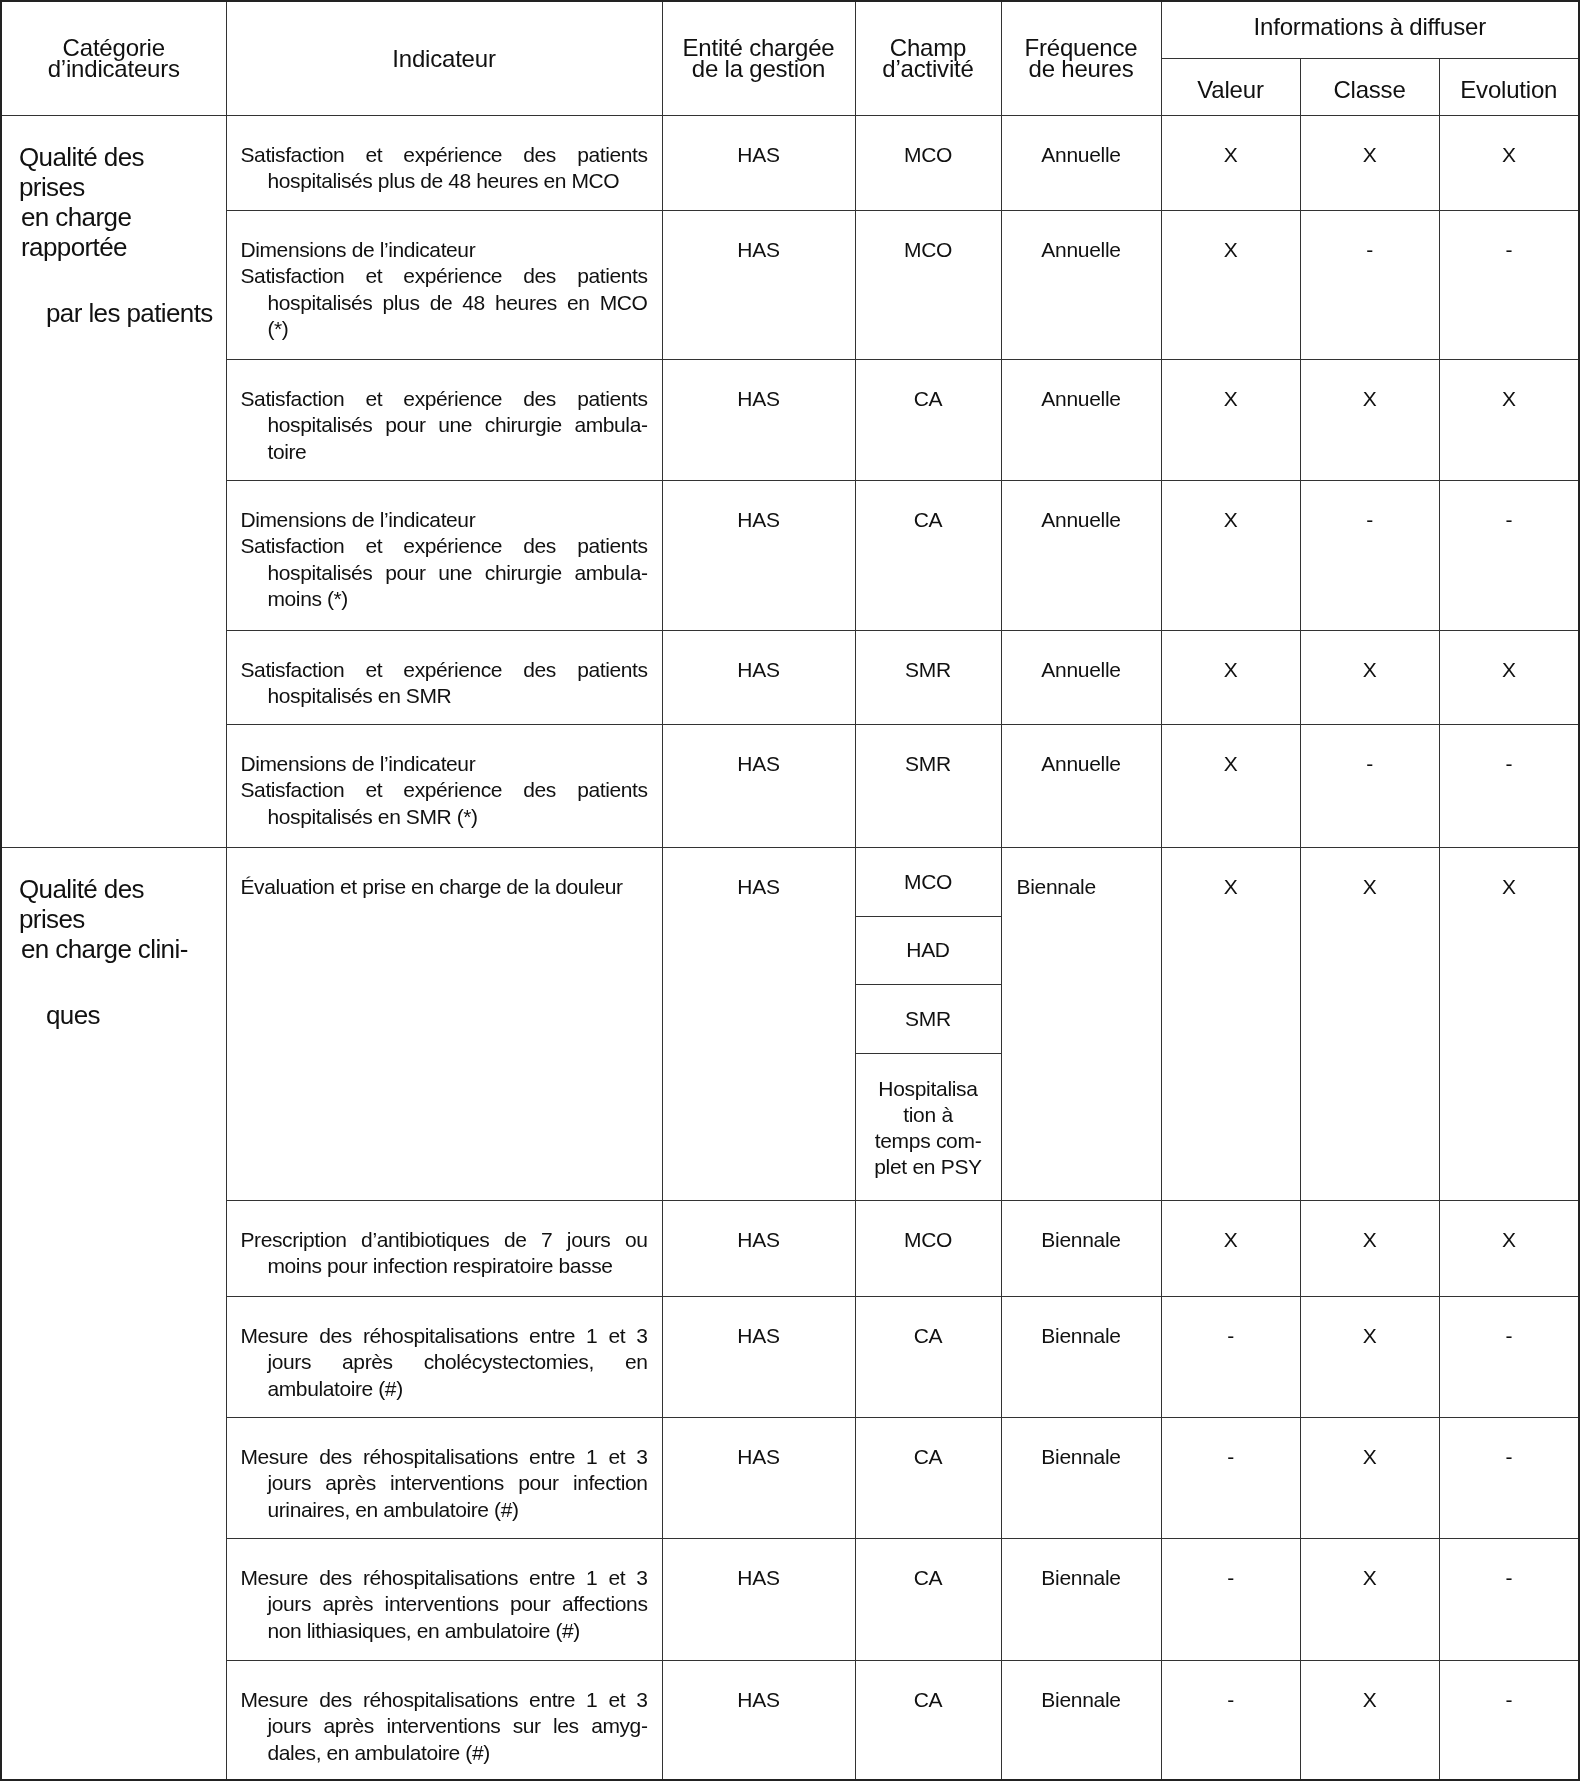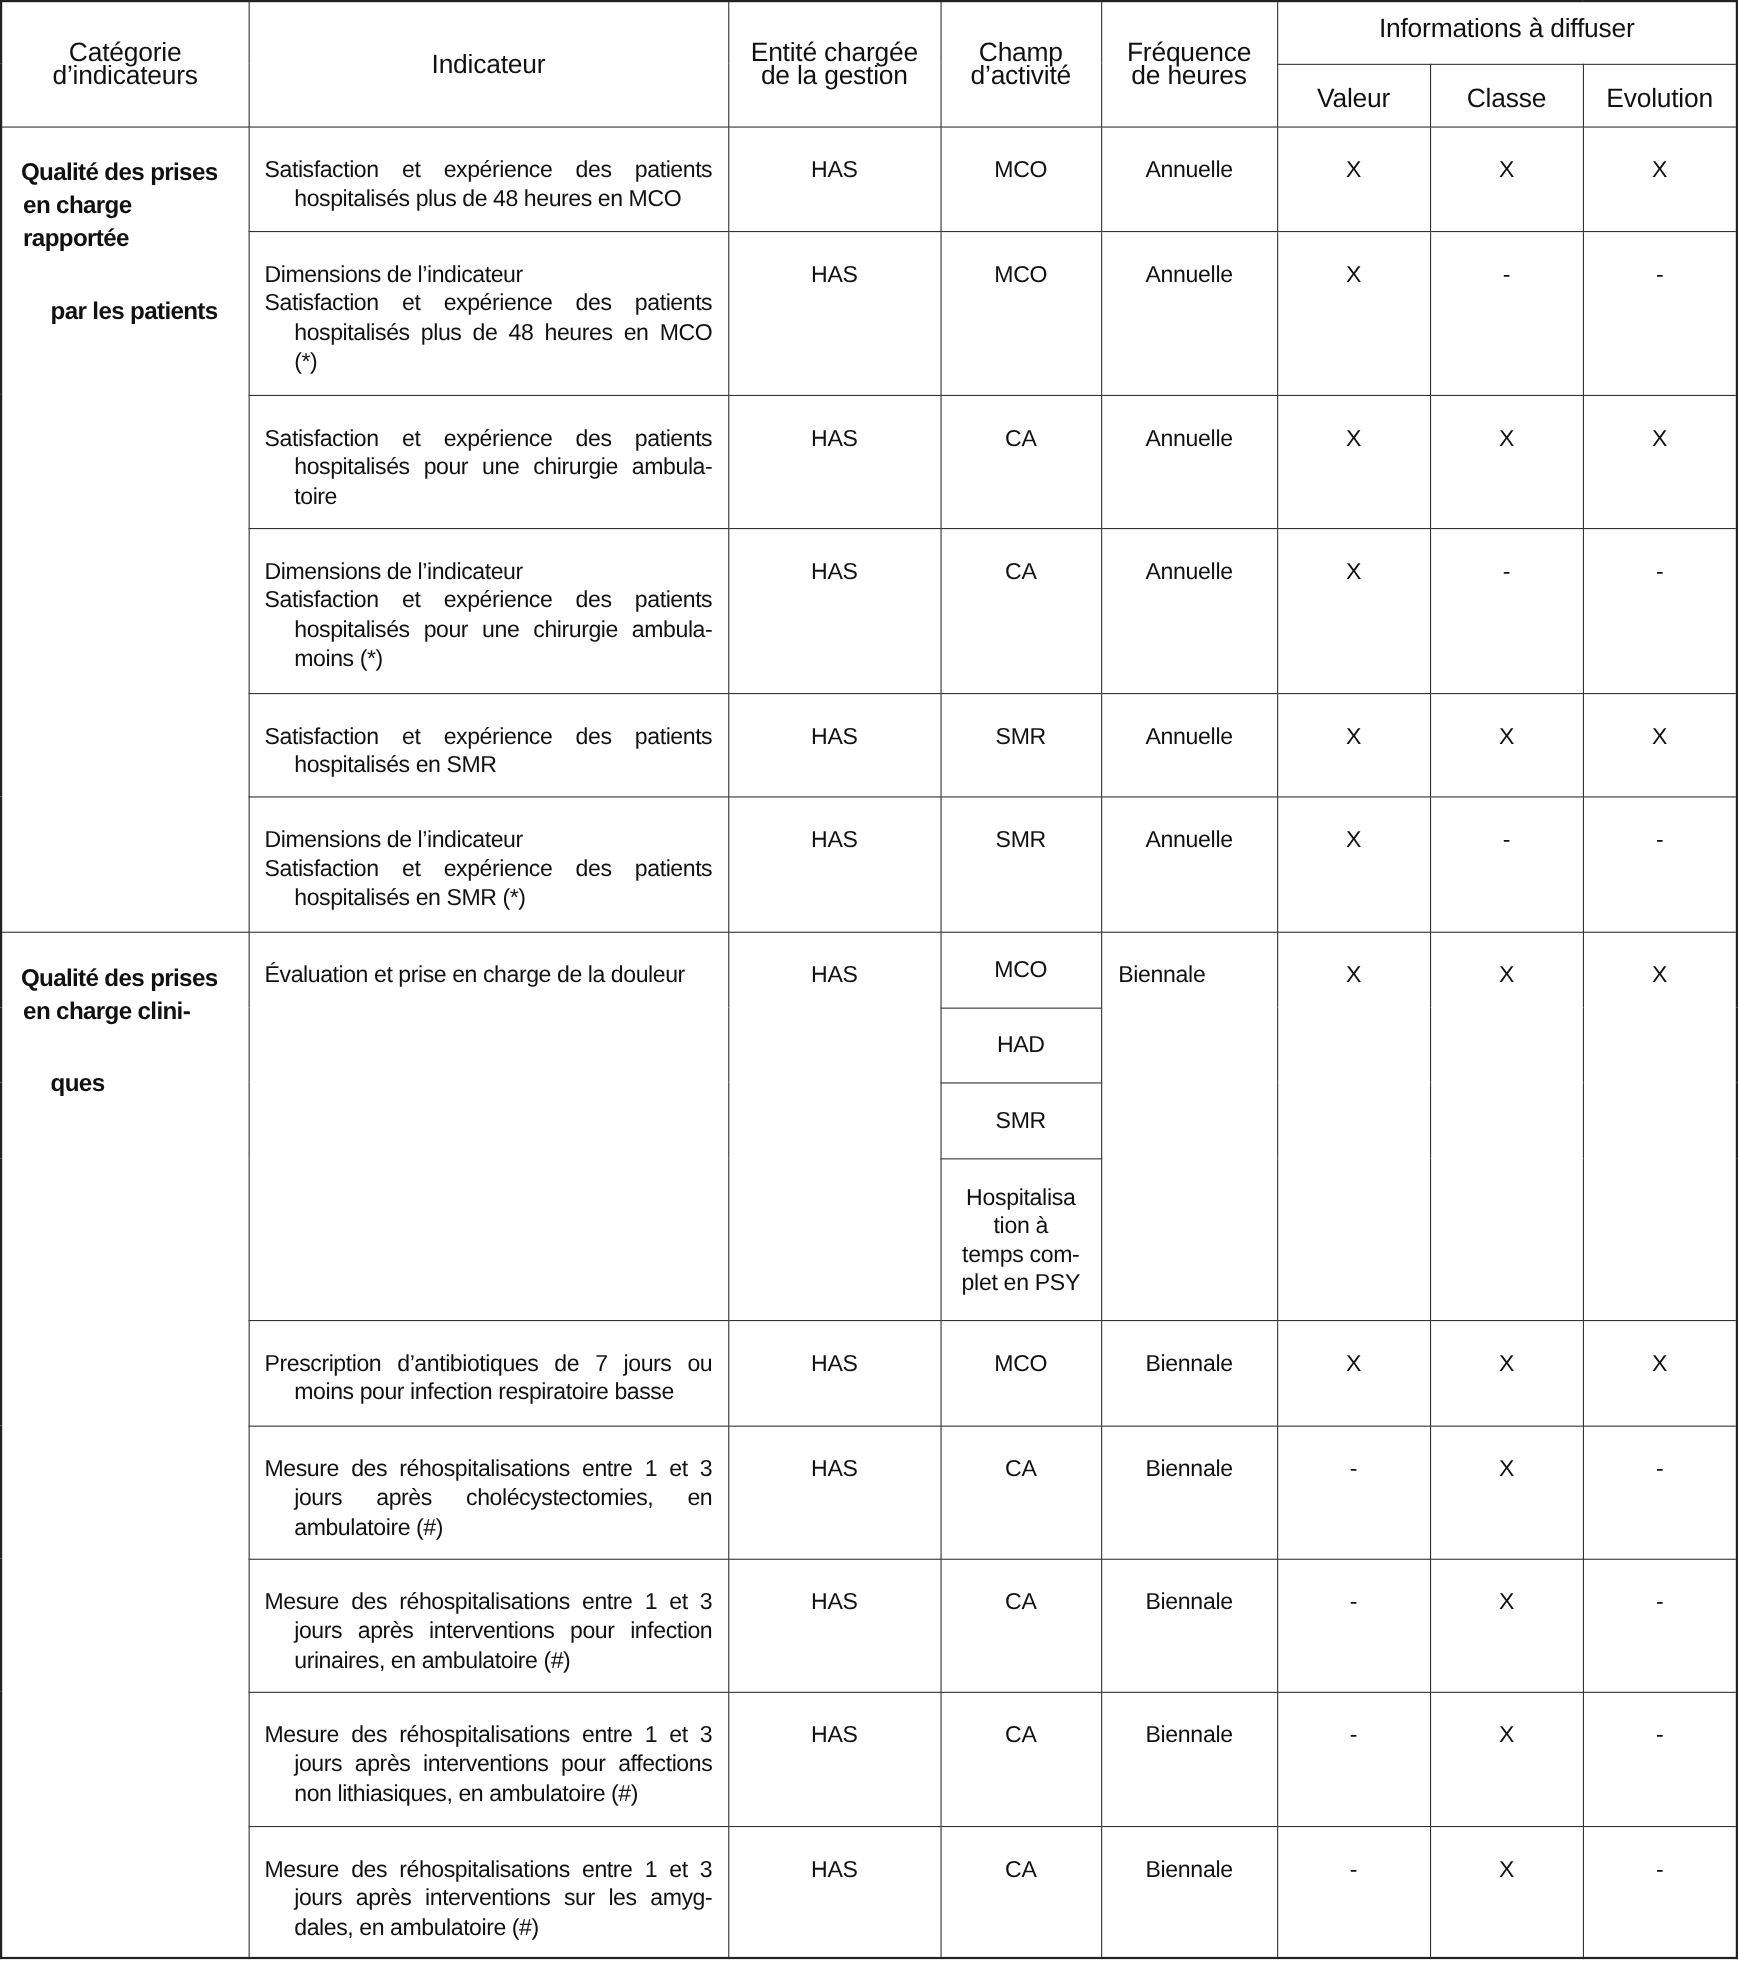--- a/index.html
+++ b/index.html
@@ -17,21 +17,21 @@
     overflow: hidden;
   }
   th {
     font-weight: normal; font-size: 24px; line-height: 21px;
     text-align: center; vertical-align: middle !important;
     letter-spacing: -0.2px;
   }
   .hdr-main { height: 57px; }
   .hdr-sub { height: 57px; }
   .cat {
-    font-weight: bold; font-size: 22px; line-height: 30px;
+    font-weight: normal; font-size: 26px; line-height: 30px;
     padding: 26px 10px 0 17px !important;
     letter-spacing: -0.6px;
   }
   .cat .l2 { padding-left: 2px; }
   .cat .l3 { padding-left: 27px; margin-top: 36px; }
   .ind {
     font-size: 21px; line-height: 26.5px;
     padding: 26px 14px 0 14px !important;
     letter-spacing: -0.4px;
   }

